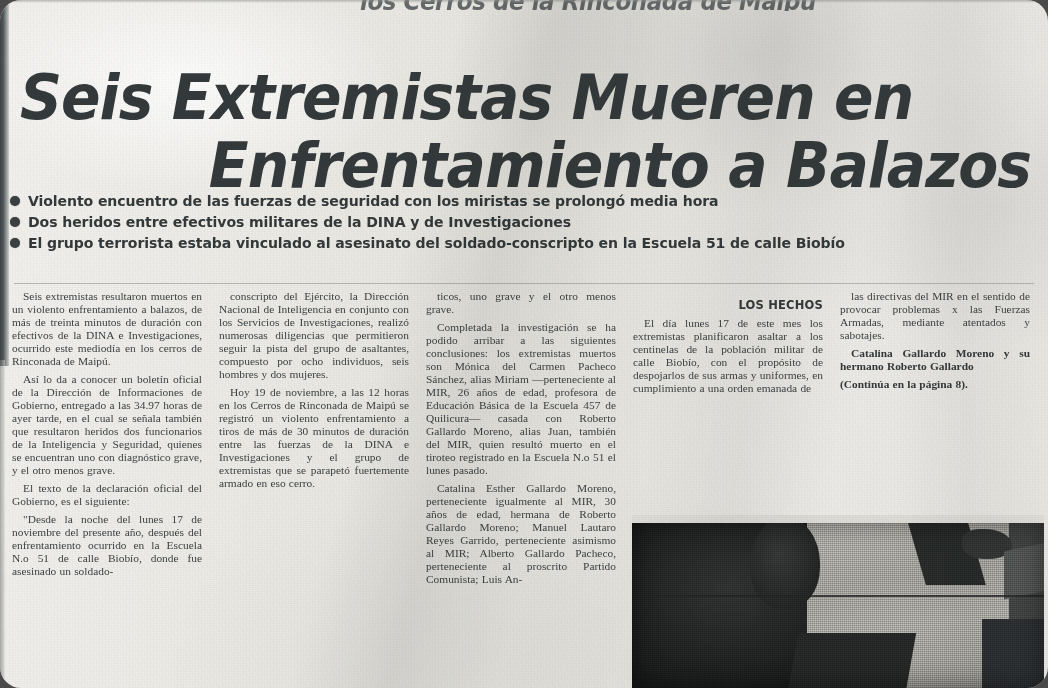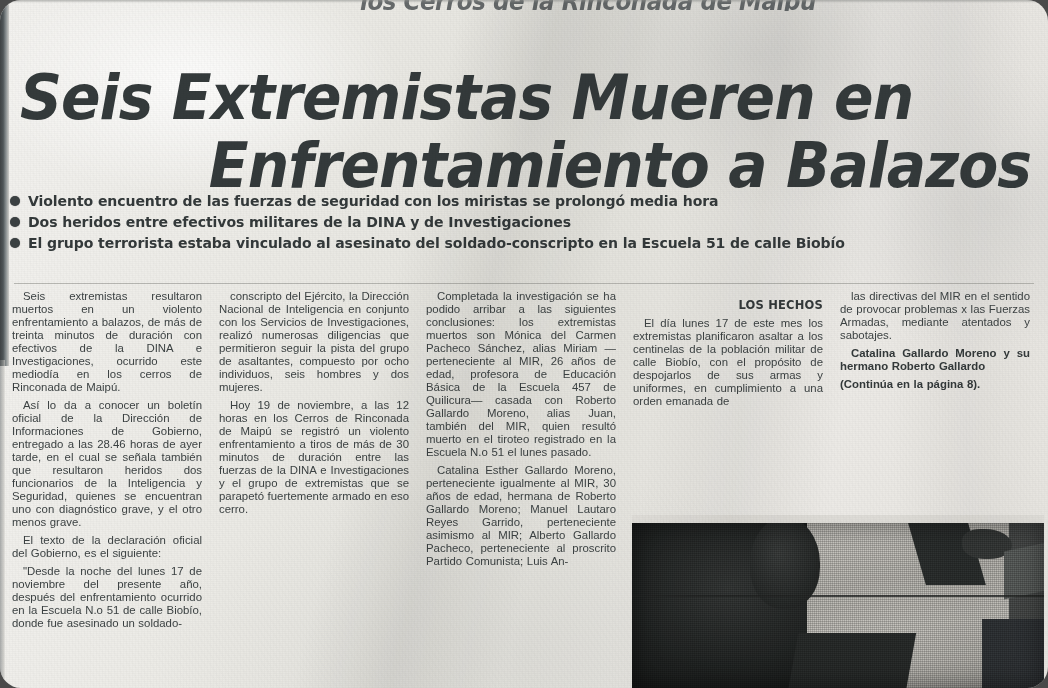--- a/index.html
+++ b/index.html
@@ -129,21 +129,21 @@
     display:flex;z-index:3;
   }
   .col{
     width:190px;
     margin-right:17px;
     position:relative;
   }
   .col:last-child{margin-right:8px;}
 
   .par{
-    font-family:Liberation Sans, sans-serif;
+    font-family:Liberation Serif, serif;
     font-size:11.4px;
     line-height:13.0px;
     color:#3c4243;
     text-align:justify;
     text-indent:11px;
     margin:0 0 5px 0;
     -webkit-hyphens:auto;hyphens:auto;
     word-spacing:.4px;
   }
   .par.noind{text-indent:0;}
@@ -256,31 +256,32 @@
       <span class="blt-txt">El grupo terrorista estaba vinculado al asesinato del soldado-conscripto en la Escuela 51 de calle Biobío</span>
     </div>
   </div>
 
   <div id="rule"></div>
 
   <div id="cols">
 
     <div class="col c1">
       <p class="par">Seis extremistas resultaron muertos en un violento enfrentamiento a balazos, de más de treinta minutos de duración con efectivos de la DINA e Investigaciones, ocurrido este mediodía en los cerros de Rinconada de Maipú.</p>
-      <p class="par">Así lo da a conocer un boletín oficial de la Dirección de Informaciones de Gobierno, entregado a las 28.46 horas de ayer tarde, en el cual se señala también que resultaron heridos dos funcionarios de la Inteligencia y Seguridad, quienes se encuentran uno con diagnóstico grave, y el otro menos grave.</p>
+      <p class="par">Así lo da a conocer un boletín oficial de la Dirección de Informaciones de Gobierno, entregado a las 34.97 horas de ayer tarde, en el cual se señala también que resultaron heridos dos funcionarios de la Inteligencia y Seguridad, quienes se encuentran uno con diagnóstico grave, y el otro menos grave.</p>
       <p class="par">El texto de la declaración oficial del Gobierno, es el siguiente:</p>
       <p class="par">"Desde la noche del lunes 17 de noviembre del presente año, después del enfrentamiento ocurrido en la Escuela N.o 51 de calle Biobío, donde fue asesinado un soldado-</p>
     </div>
 
     <div class="col c2">
       <p class="par">conscripto del Ejército, la Dirección Nacional de Inteligencia en conjunto con los Servicios de Investigaciones, realizó numerosas diligencias que permitieron seguir la pista del grupo de asaltantes, compuesto por ocho individuos, seis hombres y dos mujeres.</p>
       <p class="par">Hoy 19 de noviembre, a las 12 horas en los Cerros de Rinconada de Maipú se registró un violento enfrentamiento a tiros de más de 30 minutos de duración entre las fuerzas de la DINA e Investigaciones y el grupo de extremistas que se parapetó fuertemente armado en eso cerro.</p>
     </div>
 
     <div class="col c3">
+      <p class="par">ticos, uno grave y el otro menos grave.</p>
       <p class="par">Completada la investigación se ha podido arribar a las siguientes conclusiones: los extremistas muertos son Mónica del Carmen Pacheco Sánchez, alias Miriam —perteneciente al MIR, 26 años de edad, profesora de Educación Básica de la Escuela 457 de Quilicura— casada con Roberto Gallardo Moreno, alias Juan, también del MIR, quien resultó muerto en el tiroteo registrado en la Escuela N.o 51 el lunes pasado.</p>
       <p class="par">Catalina Esther Gallardo Moreno, perteneciente igualmente al MIR, 30 años de edad, hermana de Roberto Gallardo Moreno; Manuel Lautaro Reyes Garrido, perteneciente asimismo al MIR; Alberto Gallardo Pacheco, perteneciente al proscrito Partido Comunista; Luis An-</p>
     </div>
 
     <div class="col c4">
       <div class="subhead">LOS HECHOS</div>
       <p class="par">El día lunes 17 de este mes los extremistas planificaron asaltar a los centinelas de la población militar de calle Biobío, con el propósito de despojarlos de sus armas y uniformes, en cumplimiento a una orden emanada de</p>
     </div>
 
     <div class="col c5">

